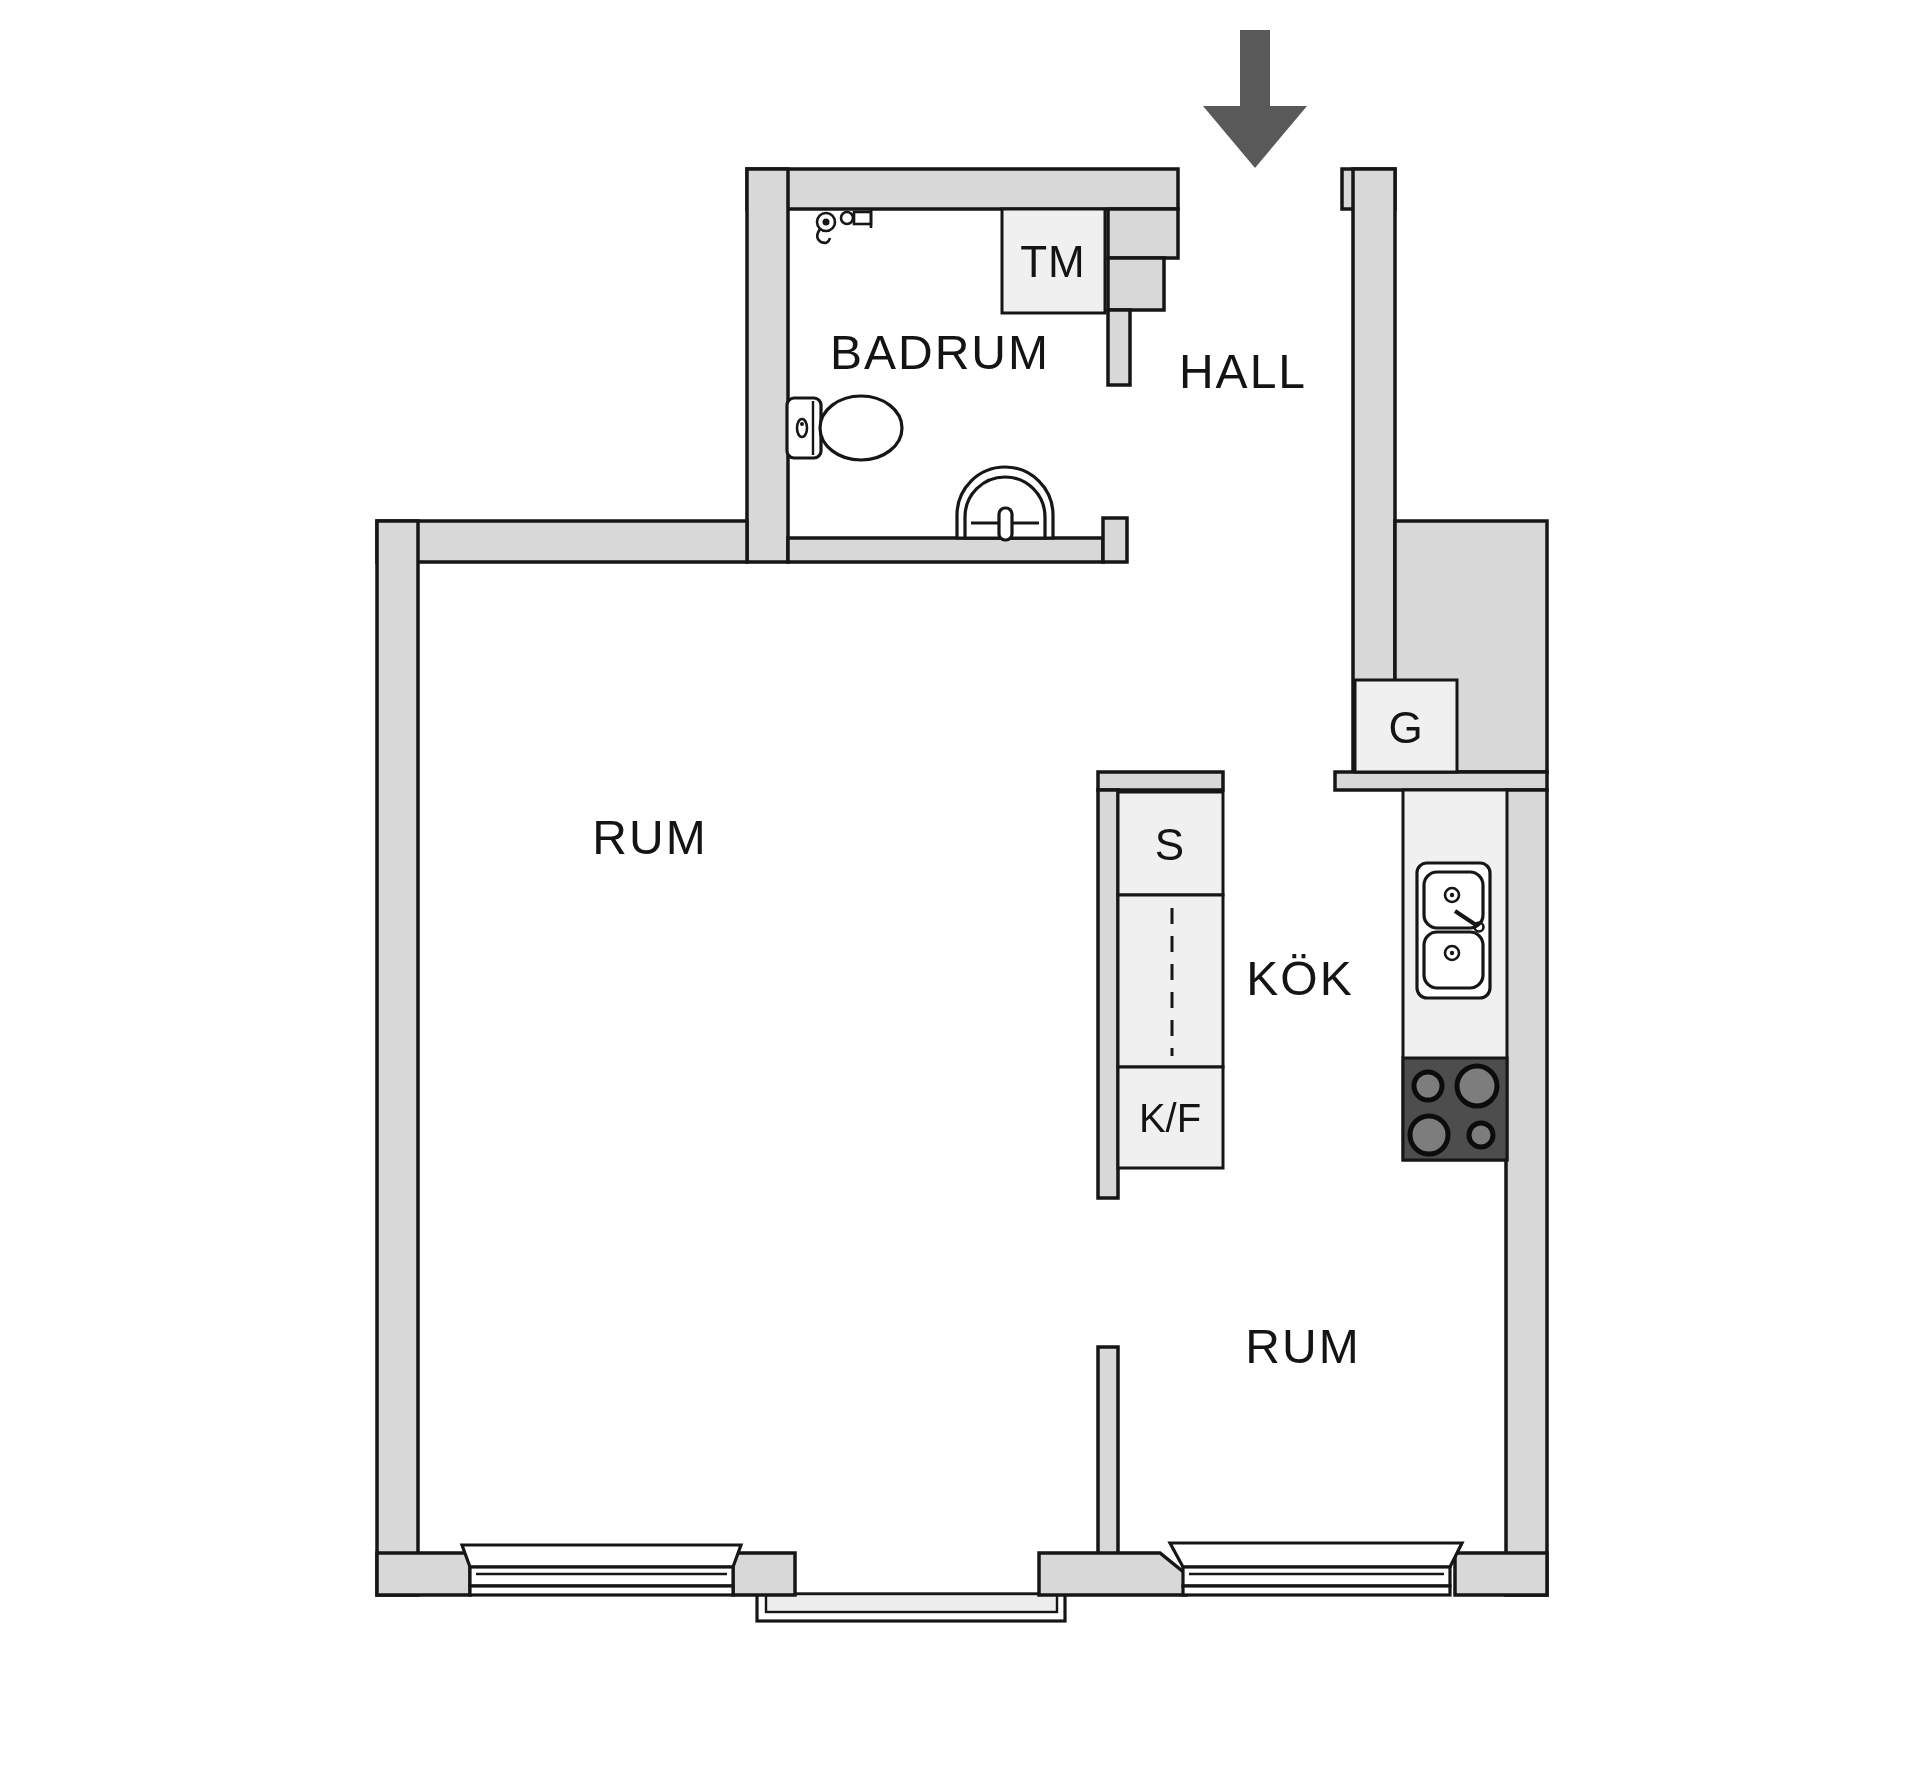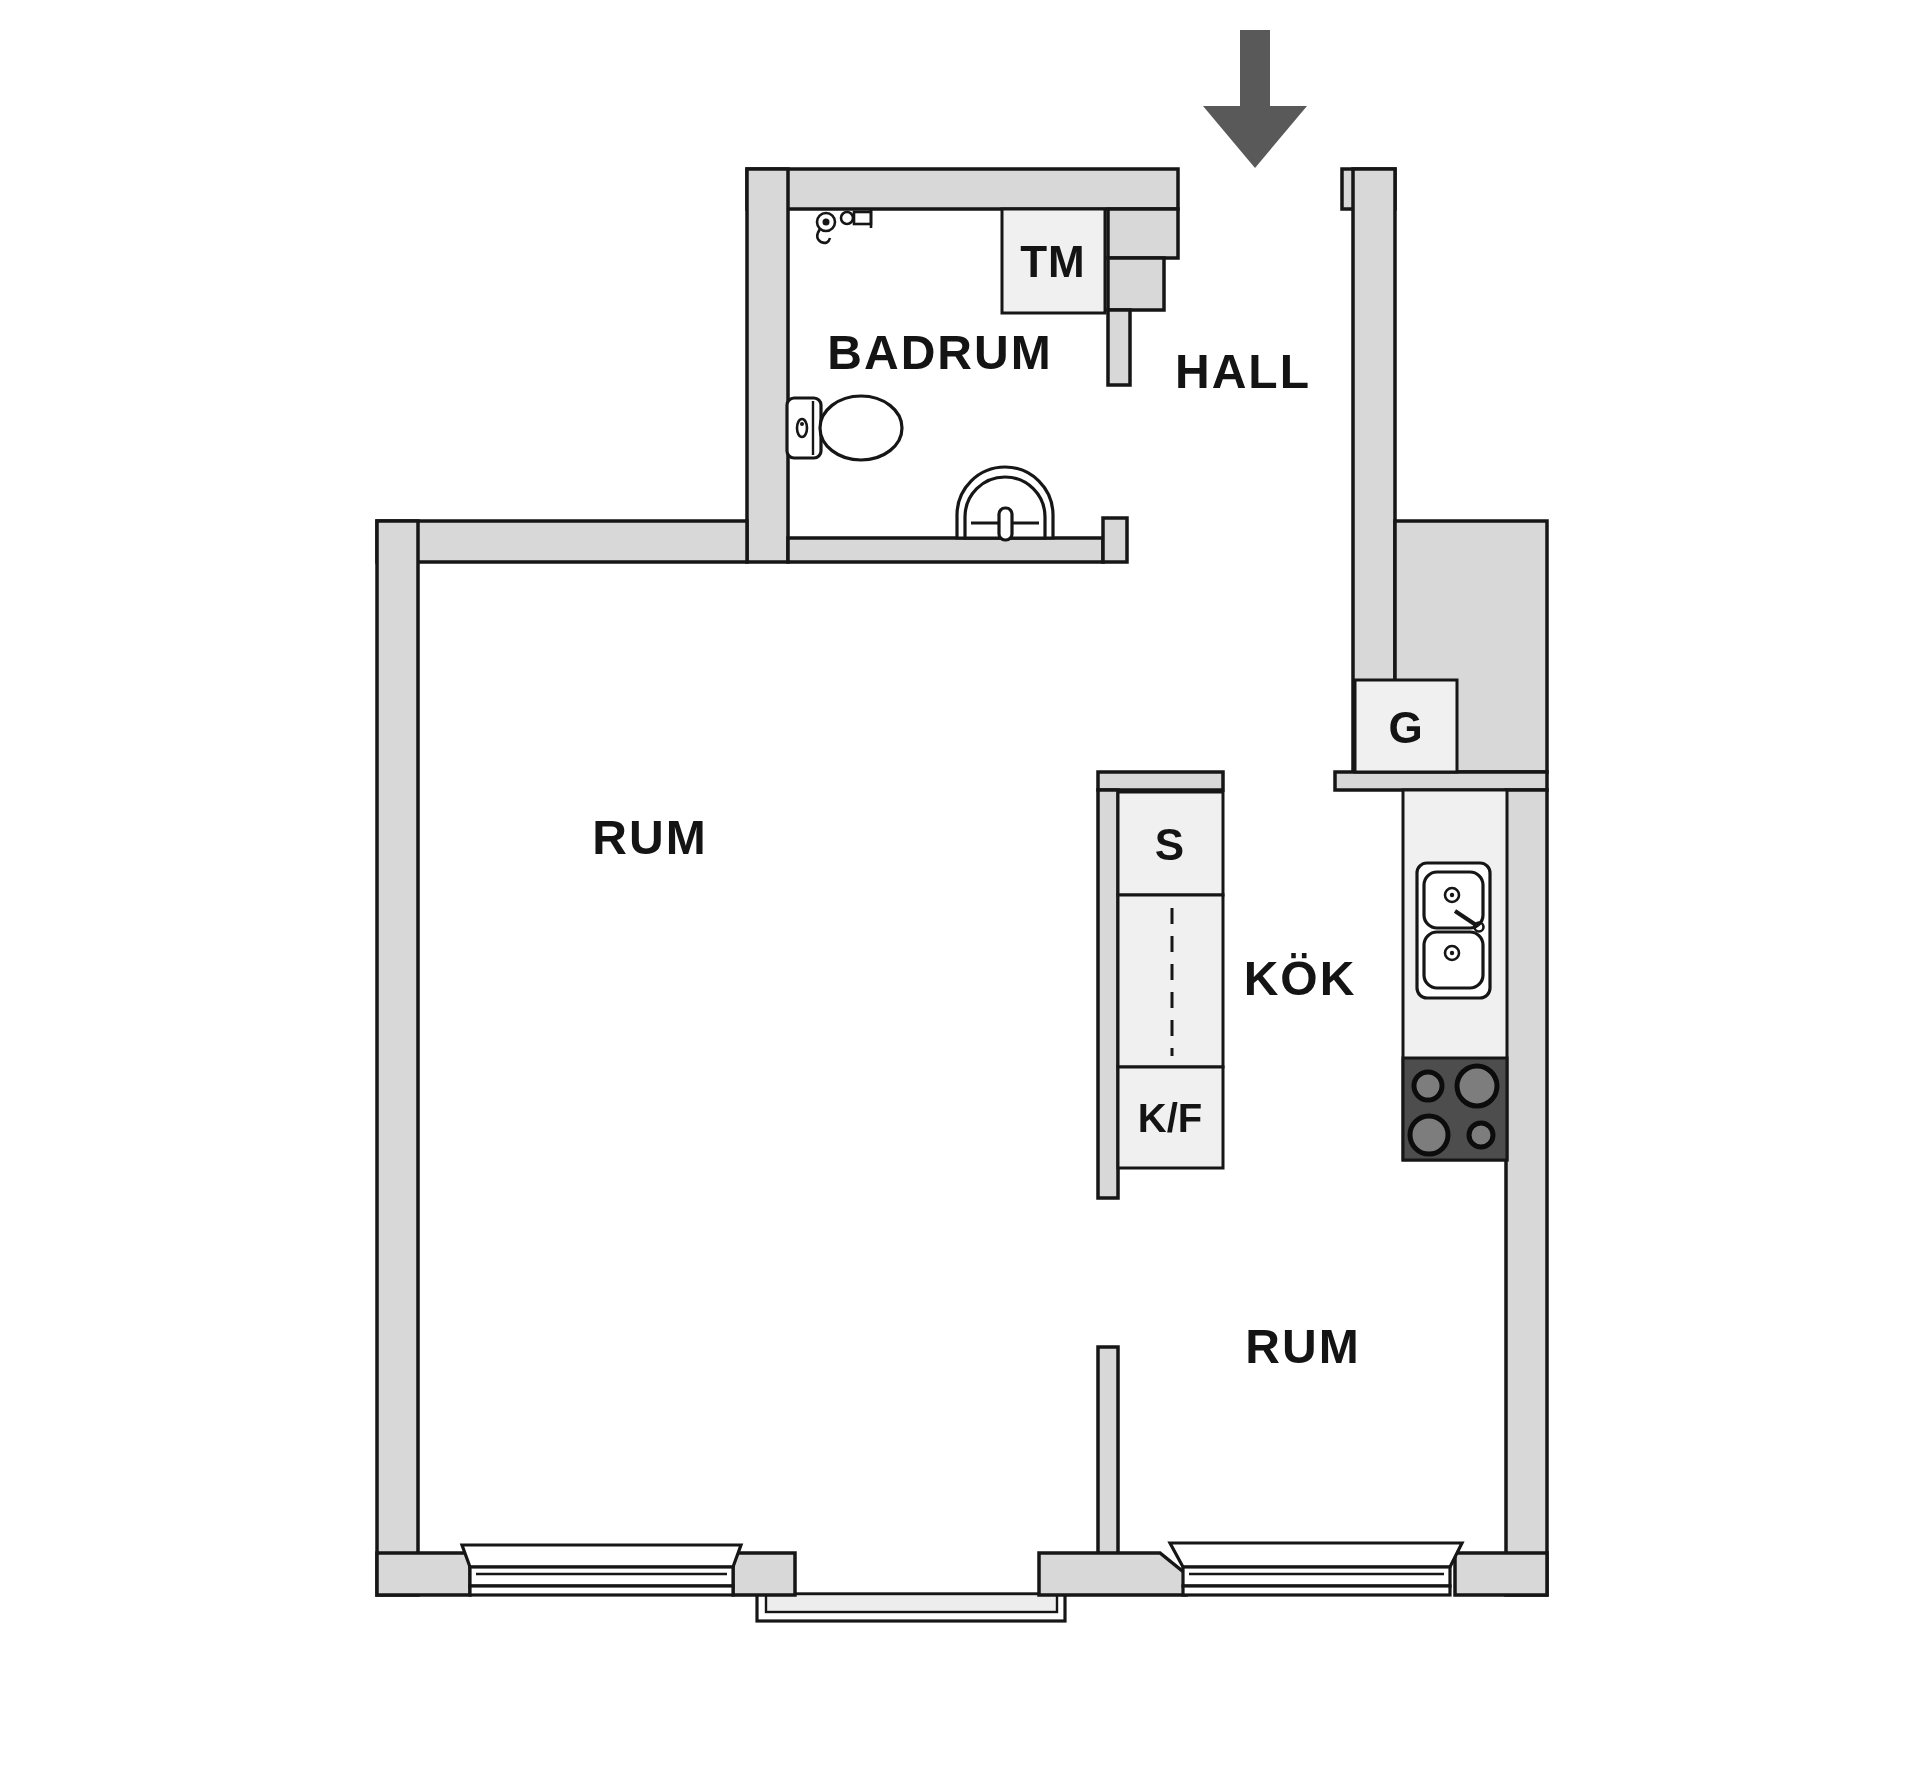--- a/index.html
+++ b/index.html
@@ -6,21 +6,21 @@
     --wall-fill:#d8d8d8;
     --unit-fill:#f0f0f0;
     --outline:#161616;
     --stove-fill:#4d4d4d;
     --burner-fill:#7d7d7d;
     --arrow:#595959;
     --background:#ffffff;
     --panel-fill:#ededed;
   }
   html,body{margin:0;padding:0;background:var(--background);}
-  .stage{width:1616px;height:1787px;background:var(--background);font-weight:bold;}
+  .stage{width:1616px;height:1787px;background:var(--background);}
   svg{display:block;}
   .wall{fill:var(--wall-fill);stroke:var(--outline);stroke-width:3.5;}
   .unit{fill:var(--unit-fill);stroke:var(--outline);stroke-width:3;}
   .fixture{fill:#ffffff;stroke:var(--outline);stroke-width:3.2;}
   .fixture-thin{fill:none;stroke:var(--outline);stroke-width:2.6;}
   .dark{fill:var(--outline);}
   .window-white{fill:#ffffff;stroke:var(--outline);stroke-width:3.2;}
   .panel-outer{fill:#ffffff;stroke:var(--outline);stroke-width:3.2;}
   .panel-inner{fill:var(--panel-fill);stroke:var(--outline);stroke-width:2.4;}
   .stove{fill:var(--stove-fill);stroke:var(--outline);stroke-width:3;}

